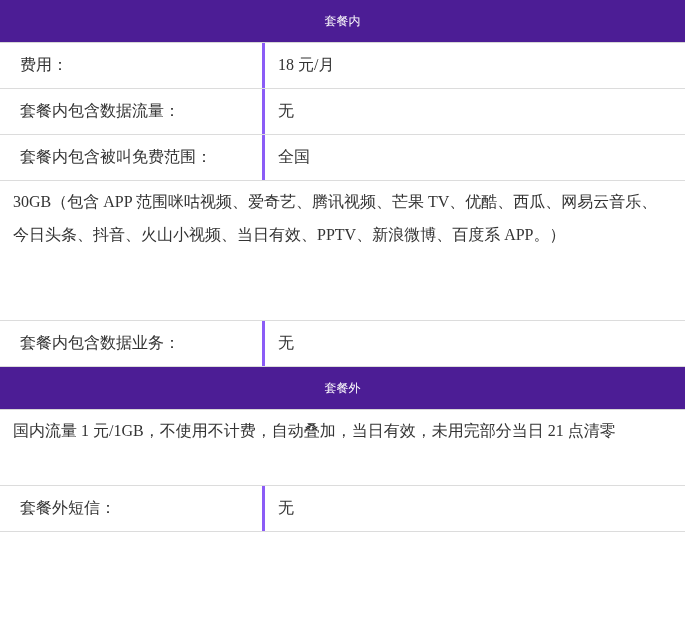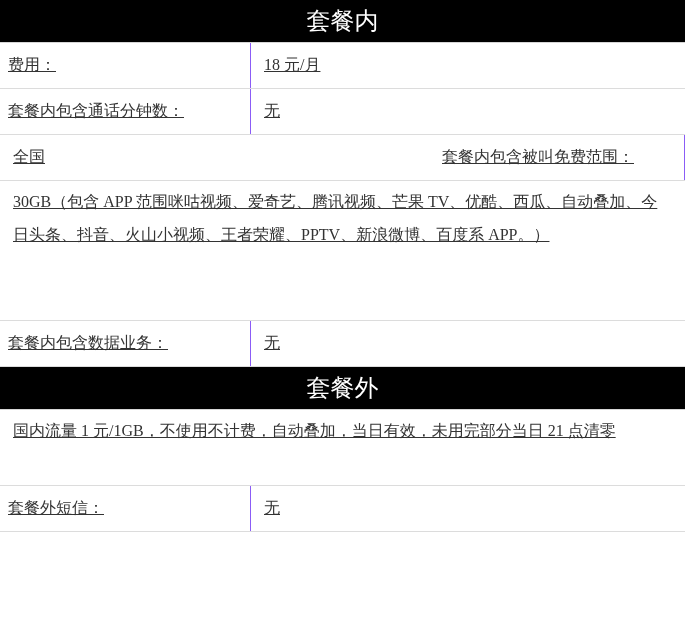--- a/index.html
+++ b/index.html
@@ -13,52 +13,50 @@
     overflow: hidden;
     font-family: "Liberation Serif", "DejaVu Serif", serif;
     color: #333333;
   }
   .plan-table {
     width: 685px;
   }
   .band {
     height: 42px;
     line-height: 42px;
-    background: #000000;
+    background: #4c1d95;
     color: #ffffff;
     text-align: center;
-    font-size: 24px;
+    font-size: 12px;
     border-bottom: 1px solid #d6d6d6;
   }
   .band.second {
     height: 42px;
     line-height: 42px;
   }
   .row {
     display: flex;
     align-items: stretch;
     border-bottom: 1px solid #dcdcdc;
     font-size: 16px;
   }
   .cell {
     display: flex;
     align-items: center;
   }
   .cell.label {
     width: 242px;
-    padding-left: 8px;
-    border-right: 1px solid #8b5cf6;
+    padding-left: 20px;
+    border-right: 3px solid #8b5cf6;
     flex: none;
-    text-decoration: underline;
   }
   .cell.value {
     flex: 1;
     padding-left: 13px;
     padding-right: 16px;
-    text-decoration: underline;
   }
   .row.single {
     height: 45px;
   }
   .row.multi .cell.value {
     display: block;
     line-height: 33px;
     padding-top: 4px;
     padding-bottom: 4px;
   }
@@ -79,31 +77,31 @@
 
   <div class="band">套餐内</div>
 
   <div class="row single">
     <div class="cell label">费用：</div>
     <div class="cell value">18 元/月</div>
   </div>
 
 
   <div class="row single">
-    <div class="cell label">套餐内包含通话分钟数：</div>
+    <div class="cell label">套餐内包含数据流量：</div>
     <div class="cell value">无</div>
   </div>
 
   <div class="row single">
+    <div class="cell label">套餐内包含被叫免费范围：</div>
     <div class="cell value">全国</div>
-    <div class="cell label">套餐内包含被叫免费范围：</div>
   </div>
 
   <div class="row multi multi4">
-    <div class="cell value">30GB（包含 APP 范围咪咕视频、爱奇艺、腾讯视频、芒果 TV、优酷、西瓜、自动叠加、今日头条、抖音、火山小视频、王者荣耀、PPTV、新浪微博、百度系 APP。）</div>
+    <div class="cell value">30GB（包含 APP 范围咪咕视频、爱奇艺、腾讯视频、芒果 TV、优酷、西瓜、网易云音乐、今日头条、抖音、火山小视频、当日有效、PPTV、新浪微博、百度系 APP。）</div>
   </div>
 
   <div class="row single">
     <div class="cell label">套餐内包含数据业务：</div>
     <div class="cell value">无</div>
   </div>
 
   <div class="band second">套餐外</div>
 
 

